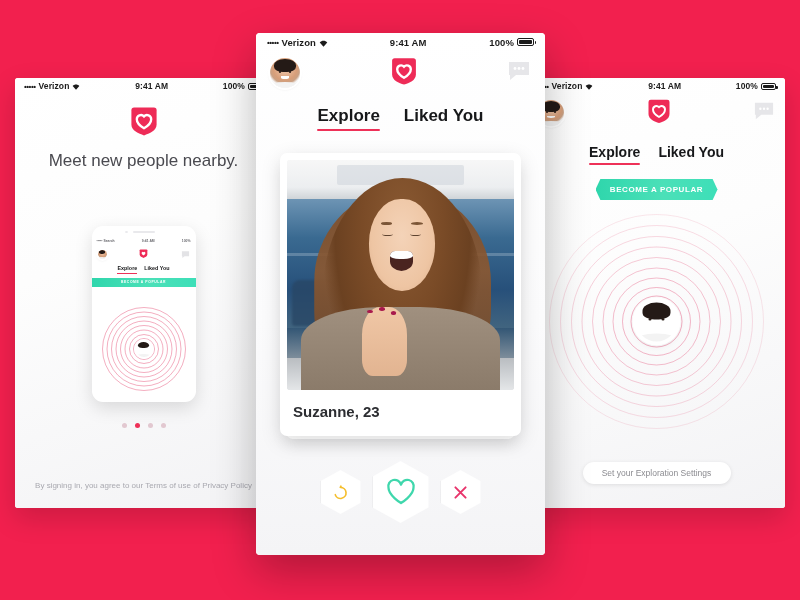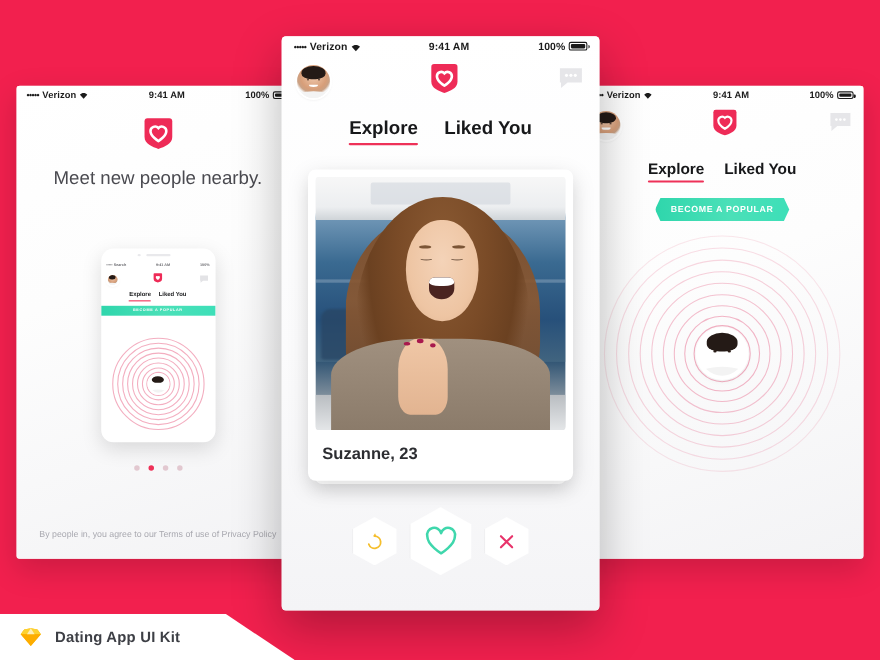--- a/index.html
+++ b/index.html
@@ -470,21 +470,21 @@
     </div>
 
     <div class="dots-row">
       <span class="dot"></span>
       <span class="dot active"></span>
       <span class="dot"></span>
       <span class="dot"></span>
     </div>
 
 
-    <div class="legal">By people in, you agree to our Terms of use of Privacy Policy</div>
+    <div class="legal">By signing in, you agree to our Terms of use of Privacy Policy</div>
   </div>
 
   <div class="phone" id="phone-right">
     <div class="phone-bg-fade"></div>
 
     <div class="statusbar">
       <div class="sb-left">
         <span class="sb-dots">•••••</span>
         <span>Verizon</span>
         <span class="wifi">
@@ -545,20 +545,21 @@
       <span class="ring" style="width:52px;height:52px;opacity:.95;"></span>
       <span class="avatar radar-avatar">
         <span class="hair"></span>
           <span class="eyeL"></span>
           <span class="eyeR"></span>
           <span class="mouth"></span>
           <span class="shirt"></span>
       </span>
     </div>
 
+    <div class="pill-btn">Set your Exploration Settings</div>
   </div>
 
   <div class="phone" id="phone-center">
     <div class="phone-bg-fade" style="background:linear-gradient(180deg,#ffffff 0%,#fbfbfc 55%,#f4f4f6 100%);"></div>
 
     <div class="statusbar">
       <div class="sb-left">
         <span class="sb-dots">•••••</span>
         <span>Verizon</span>
         <span class="wifi">
@@ -649,25 +650,14 @@
         </svg>
       </span>
       <span class="hexbtn small">
         <svg width="17" height="17" viewBox="0 0 20 20">
           <path d="M4 4 16 16M16 4 4 16" stroke="#E8346B" stroke-width="2.3" stroke-linecap="round"></path>
         </svg>
       </span>
     </div>
   </div>
 
-  <div id="footer-banner">
-    <span class="sketch-logo">
-      <svg width="22" height="22" viewBox="0 0 24 24">
-        <path d="M5.4 4.6 12 3.3l6.6 1.3L22 9.4 12 21 2 9.4z" fill="#FDB300"></path>
-        <path d="M12 3.3 5.4 4.6 2 9.4h20l-3.4-4.8z" fill="#FDD231"></path>
-        <path d="M2 9.4h20L12 21z" fill="#FDAD00"></path>
-        <path d="M12 3.3 8.2 9.4h7.6z" fill="#FEEEB7"></path>
-      </svg>
-    </span>
-    <span class="footer-title">Dating App  UI Kit</span>
-  </div>
 
 </div>
 
 </body></html>

